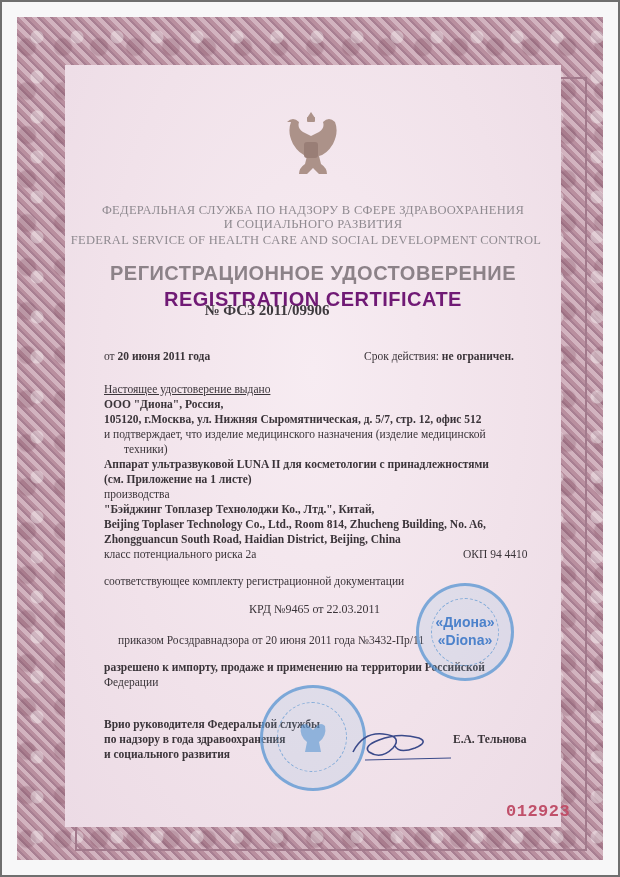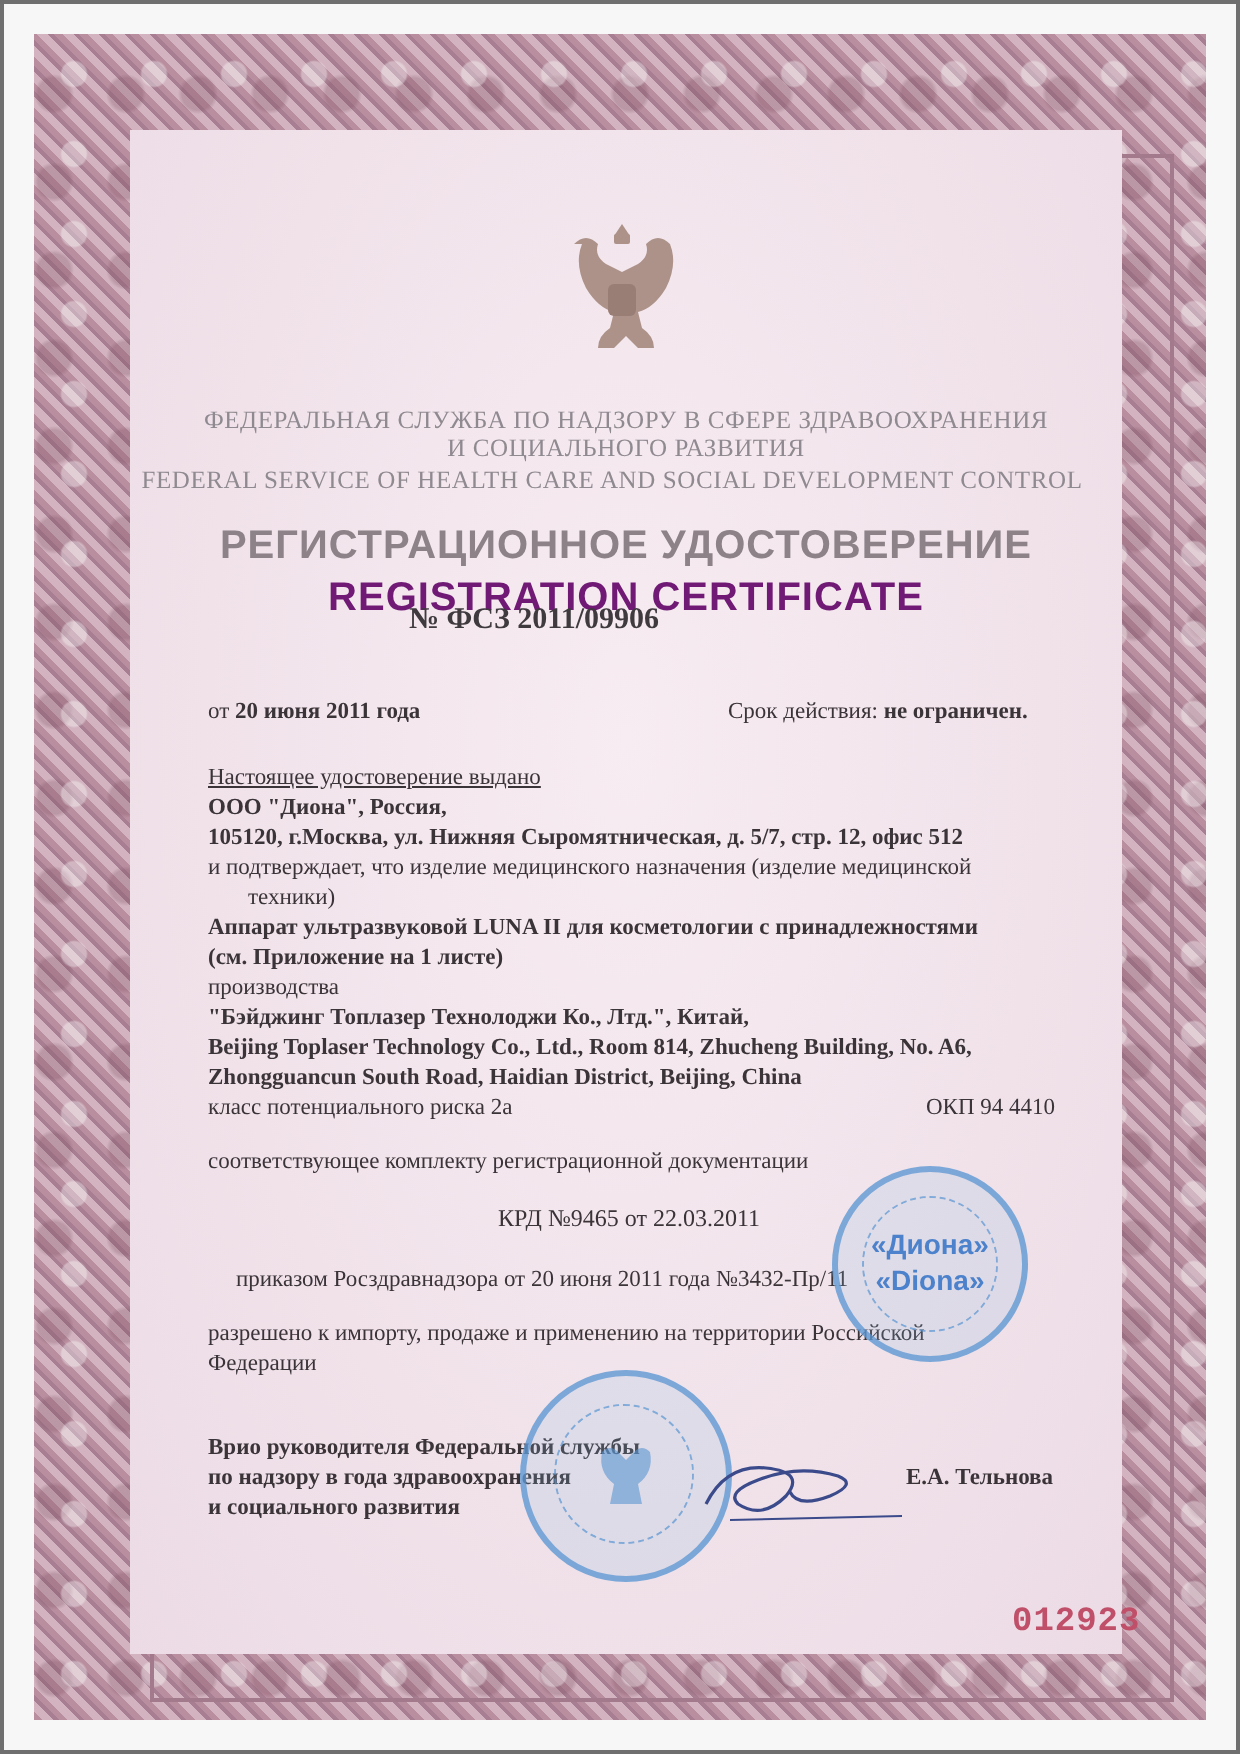--- a/index.html
+++ b/index.html
@@ -76,21 +76,21 @@
 <div class="txt" style="left:104px;top:487px;">производства</div>
 <div class="txt b" style="left:104px;top:502px;">"Бэйджинг Топлазер Технолоджи Ко., Лтд.", Китай,</div>
 <div class="txt b" style="left:104px;top:517px;">Beijing Toplaser Technology Co., Ltd., Room 814, Zhucheng Building, No. A6,</div>
 <div class="txt b" style="left:104px;top:532px;">Zhongguancun South Road, Haidian District, Beijing, China</div>
 <div class="txt" style="left:104px;top:547px;">класс потенциального риска 2а</div>
 <div class="txt" style="left:463px;top:547px;">ОКП 94 4410</div>
 
 <div class="txt" style="left:104px;top:574px;">соответствующее комплекту регистрационной документации</div>
 <div class="txt" style="left:249px;top:602px;font-size:12px;">КРД №9465 от 22.03.2011</div>
 <div class="txt" style="left:118px;top:633px;">приказом Росздравнадзора от 20 июня 2011 года №3432-Пр/11</div>
-<div class="txt" style="left:104px;top:660px;">разрешено к импорту, продаже и применению на территории Российской</div>
+<div class="txt" style="left:104px;top:660px;font-weight:bold;">разрешено к импорту, продаже и применению на территории Российской</div>
 <div class="txt" style="left:104px;top:675px;">Федерации</div>
 
 <div class="txt b" style="left:104px;top:717px;">Врио руководителя Федеральной службы</div>
 <div class="txt b" style="left:104px;top:732px;">по надзору в года здравоохранения</div>
 <div class="txt b" style="left:104px;top:747px;">и социального развития</div>
 <div class="txt b" style="left:453px;top:732px;">Е.А. Тельнова</div>
 
 <div class="stamp" style="left:416px;top:583px;width:92px;height:92px;">
   <div class="stamp-inner" style="left:12px;top:12px;width:66px;height:66px;"></div>
   <div class="stamp-text" style="top:28px;">«Диона»</div>

